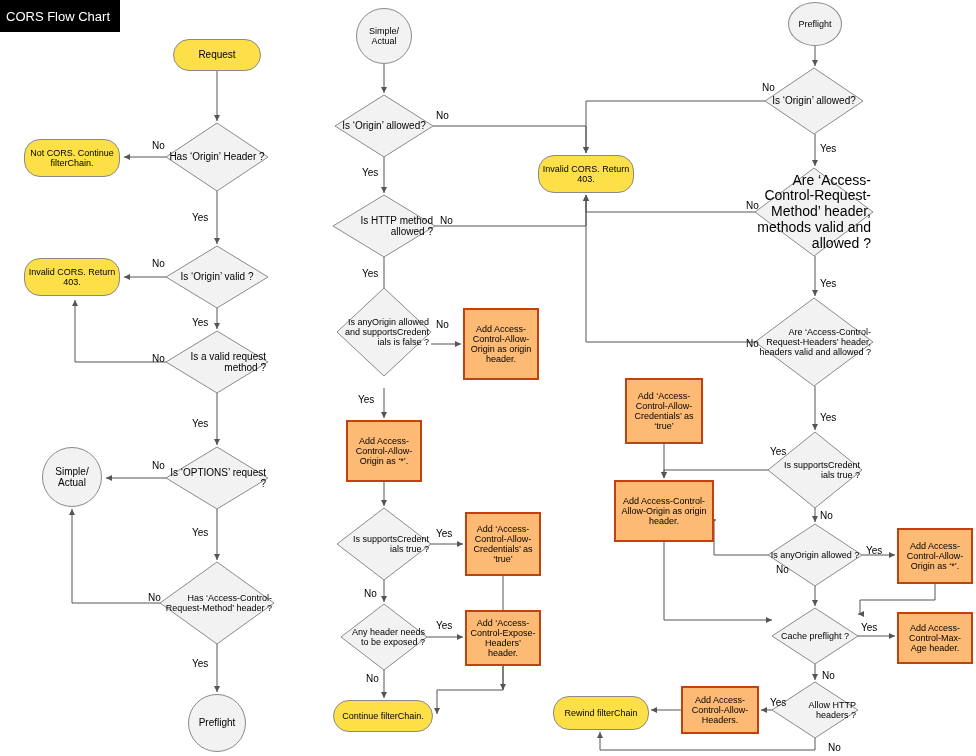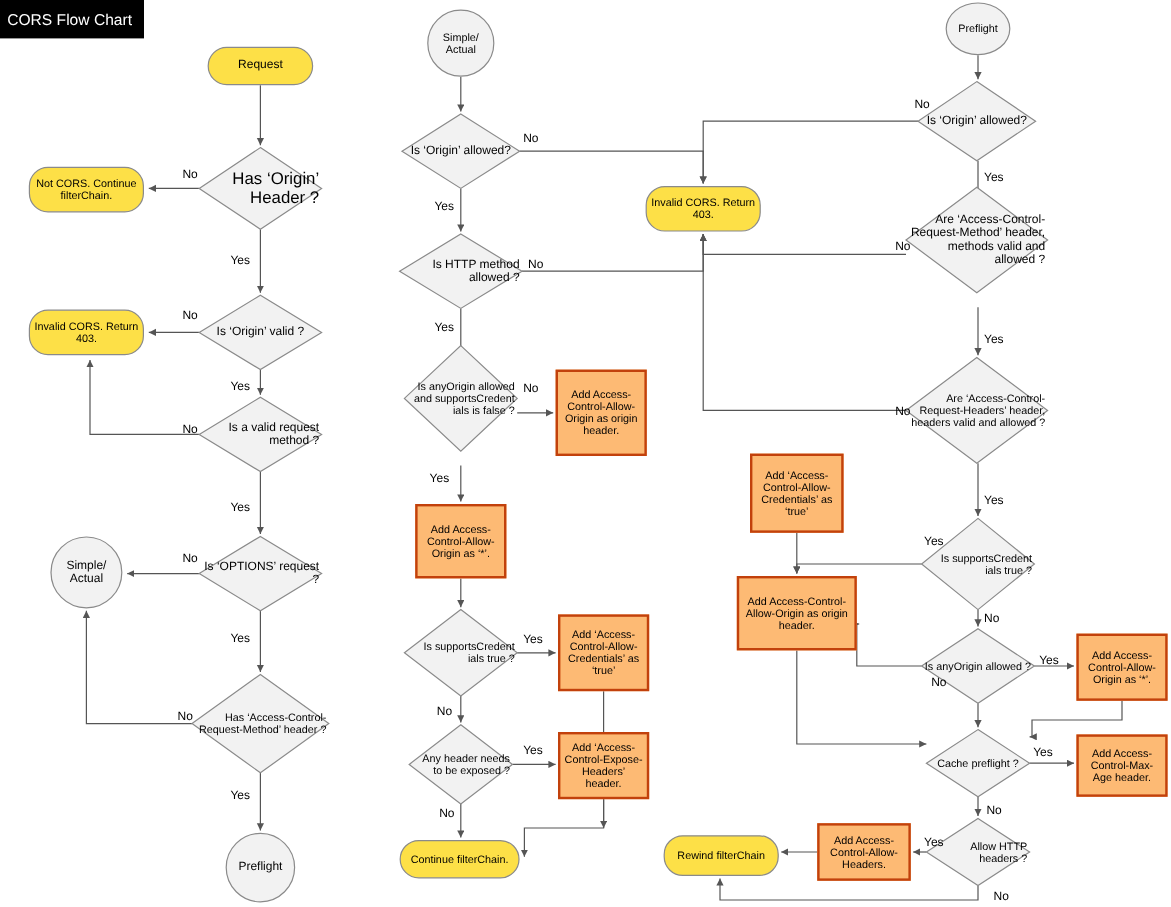--- a/index.html
+++ b/index.html
@@ -83,21 +83,21 @@
       <path d="M935,584 L935,600 L860,600 L860,614 L858,614" stroke-dasharray="0"></path>
       <path d="M664,542 L664,620 L772,620" stroke-dasharray="0"></path>
     </g>
   </svg>
 
   <div class="title">CORS Flow Chart</div>
 
 <div class="node round" style="left: 173px; top: 39px; width: 88px; height: 32px; font-size: 10px;">
       <span class="lbl">Request</span>
     </div>
-    <div class="node diamond-wrap" style="left: 166px; top: 123px; width: 102px; height: 68px; font-size: 14px;">
+    <div class="node diamond-wrap" style="left: 166px; top: 123px; width: 102px; height: 68px; font-size: 10px;">
       <svg class="dia" viewBox="0 0 100 100" preserveAspectRatio="none" style="position: absolute; left: 0px; top: 0px; width: 100%; height: 100%;">
         <polygon points="50,0 100,50 50,100 0,50" fill="#f2f2f2" stroke="#8a8a8a" stroke-width="1" vector-effect="non-scaling-stroke"></polygon>
       </svg>
       <span class="lbl">Has ‘Origin’ Header ?</span>
     </div>
     <div class="node round" style="left: 24px; top: 139px; width: 96px; height: 38px; font-size: 9px;">
       <span class="lbl">Not CORS. Continue filterChain.</span>
     </div>
     <div class="node diamond-wrap" style="left: 166px; top: 246px; width: 102px; height: 62px; font-size: 10px;">
       <svg class="dia" viewBox="0 0 100 100" preserveAspectRatio="none" style="position: absolute; left: 0px; top: 0px; width: 100%; height: 100%;">
@@ -185,21 +185,21 @@
     </div>
     <div class="node ellipse" style="left: 788px; top: 2px; width: 54px; height: 44px; font-size: 9px;">
       <span class="lbl">Preflight</span>
     </div>
     <div class="node diamond-wrap" style="left: 765px; top: 68px; width: 98px; height: 66px; font-size: 10px;">
       <svg class="dia" viewBox="0 0 100 100" preserveAspectRatio="none" style="position: absolute; left: 0px; top: 0px; width: 100%; height: 100%;">
         <polygon points="50,0 100,50 50,100 0,50" fill="#f2f2f2" stroke="#8a8a8a" stroke-width="1" vector-effect="non-scaling-stroke"></polygon>
       </svg>
       <span class="lbl">Is ‘Origin’ allowed?</span>
     </div>
-    <div class="node diamond-wrap" style="left: 755px; top: 156px; width: 118px; height: 88px; font-size: 10px;">
+    <div class="node diamond-wrap" style="left: 755px; top: 168px; width: 118px; height: 88px; font-size: 14px;">
       <svg class="dia" viewBox="0 0 100 100" preserveAspectRatio="none" style="position: absolute; left: 0px; top: 0px; width: 100%; height: 100%;">
         <polygon points="50,0 100,50 50,100 0,50" fill="#f2f2f2" stroke="#8a8a8a" stroke-width="1" vector-effect="non-scaling-stroke"></polygon>
       </svg>
       <span class="lbl">Are ‘Access-Control-Request-Method’ header, methods  valid and allowed ?</span>
     </div>
     <div class="node diamond-wrap" style="left: 755px; top: 298px; width: 118px; height: 88px; font-size: 9px;">
       <svg class="dia" viewBox="0 0 100 100" preserveAspectRatio="none" style="position: absolute; left: 0px; top: 0px; width: 100%; height: 100%;">
         <polygon points="50,0 100,50 50,100 0,50" fill="#f2f2f2" stroke="#8a8a8a" stroke-width="1" vector-effect="non-scaling-stroke"></polygon>
       </svg>
       <span class="lbl">Are ‘Access-Control-Request-Headers’ header, headers valid and allowed ?</span>

